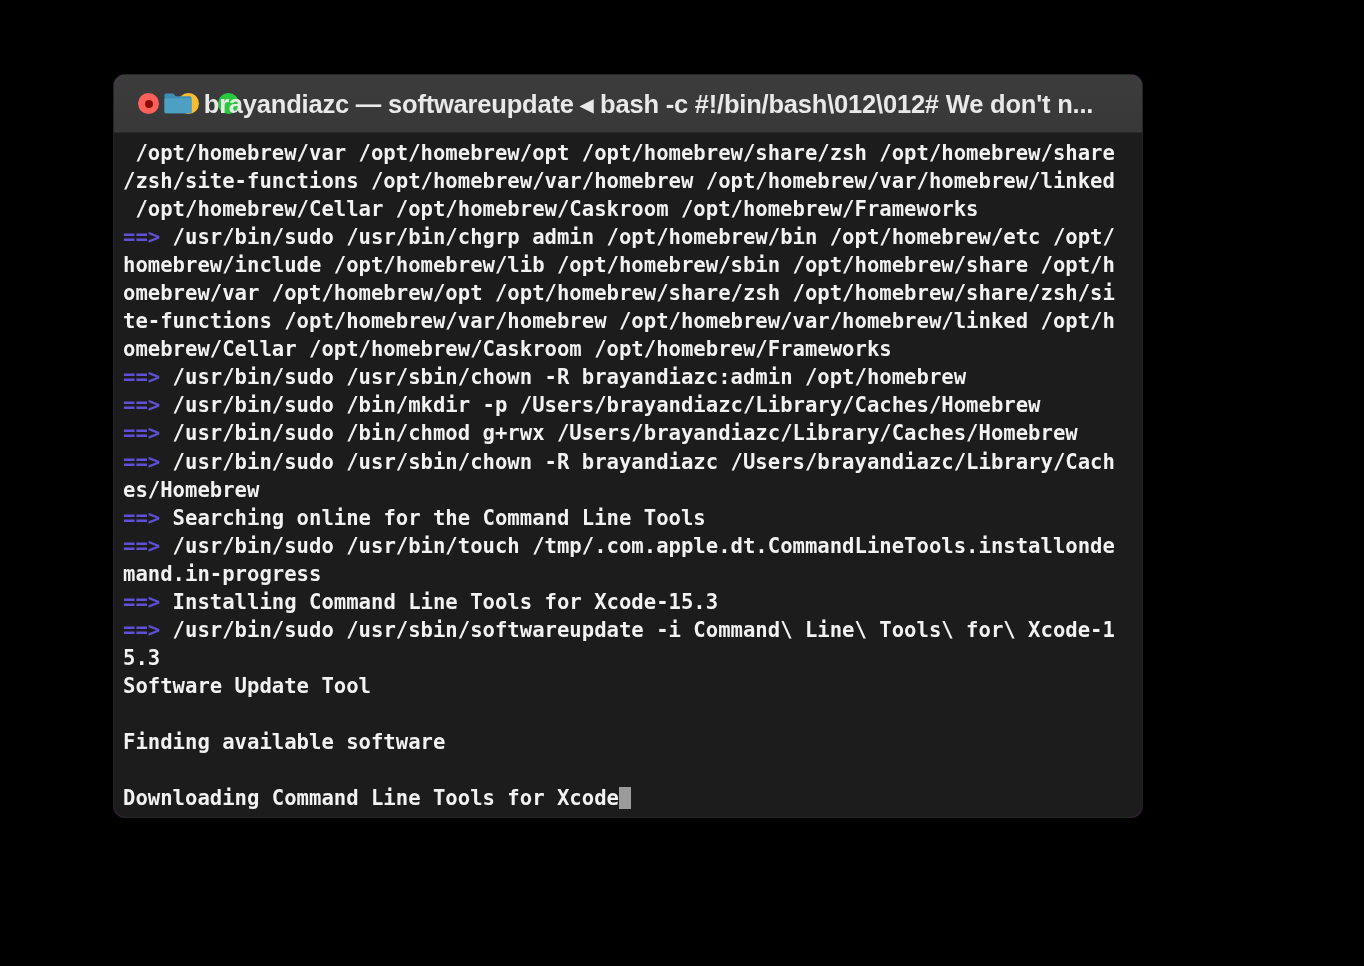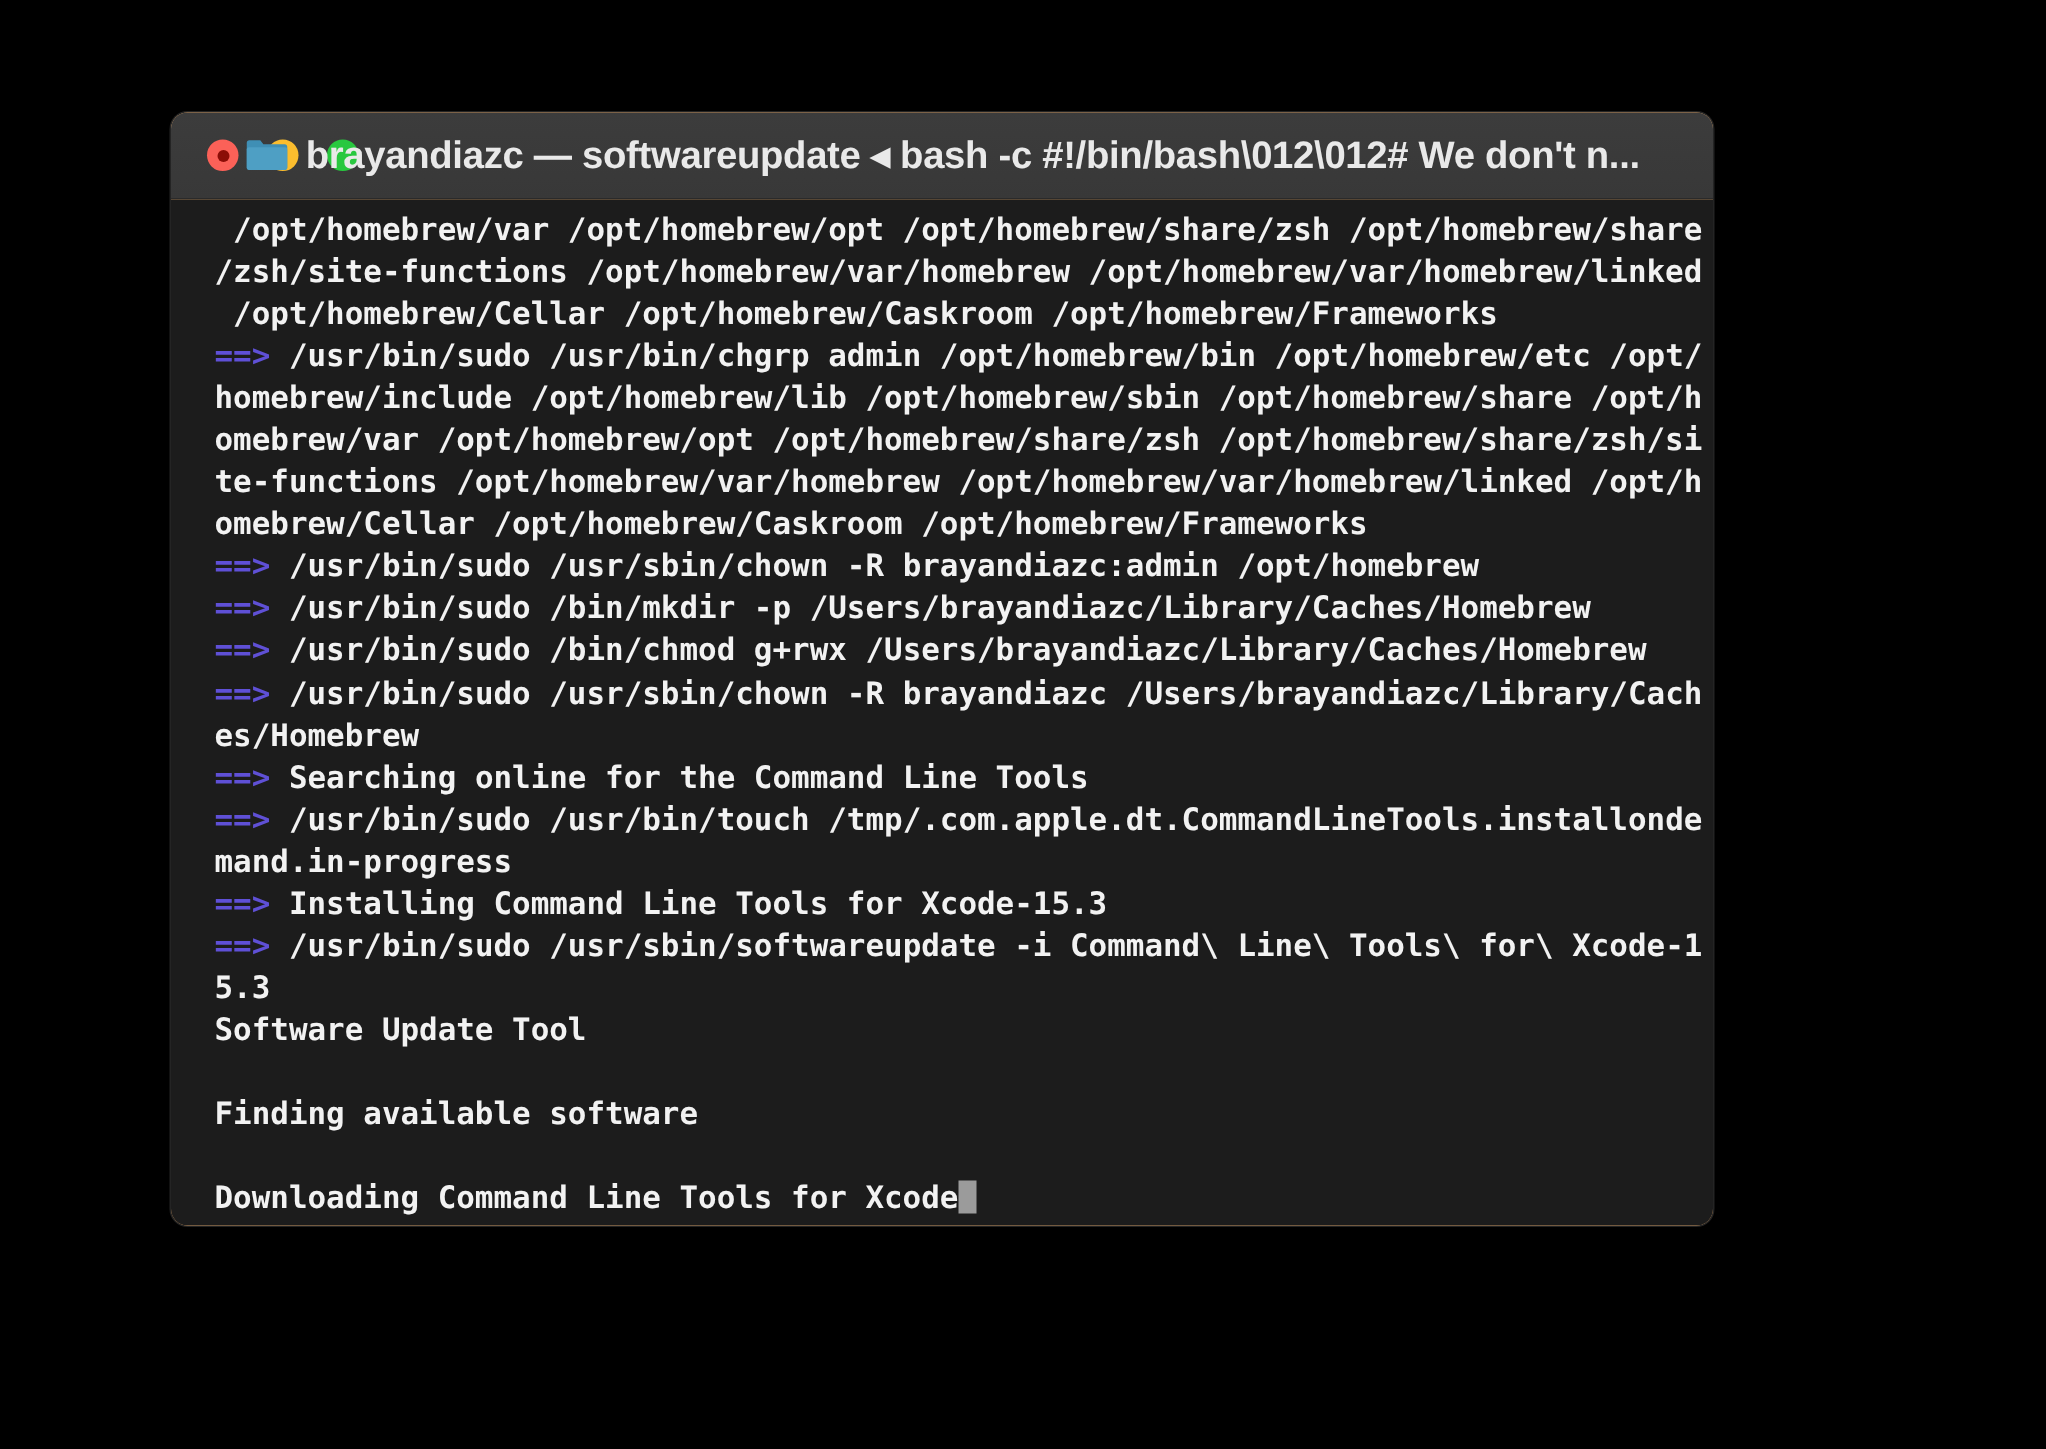--- a/index.html
+++ b/index.html
@@ -19,21 +19,21 @@
   #terminal-window {
     position: absolute;
     left: 114px;
     top: 75px;
     width: 1028px;
     height: 742px;
     border-radius: 11px;
     overflow: hidden;
     box-shadow: 0 0 0 1px rgba(255,255,255,0.14),
                 0 18px 48px rgba(0,0,0,0.85);
-    background: #fdba74;
+    background: #a21caf;
     display: flex;
     flex-direction: column;
   }
 
   
   #title-bar {
     height: 58px;
     flex: 0 0 58px;
     background: linear-gradient(to bottom, #3c3c3c 0%, #383838 100%);
     display: flex;
@@ -104,21 +104,20 @@
     line-height: 28.05px;
     color: #f2f2f2;
     padding-left: 9px;
     padding-right: 4px;
     white-space: pre;
     letter-spacing: 0px;
   }
   .tline {
     white-space: pre;
     min-height: 28.05px;
-    margin-left: 20px;
   }
   .bold { font-weight: bold; }
   .reg  { font-weight: bold; }
   .arrow {
     color: #5f50d6;
     font-weight: bold;
   }
   .cursor-block {
     display: inline-block;
     width: 12.4px;

